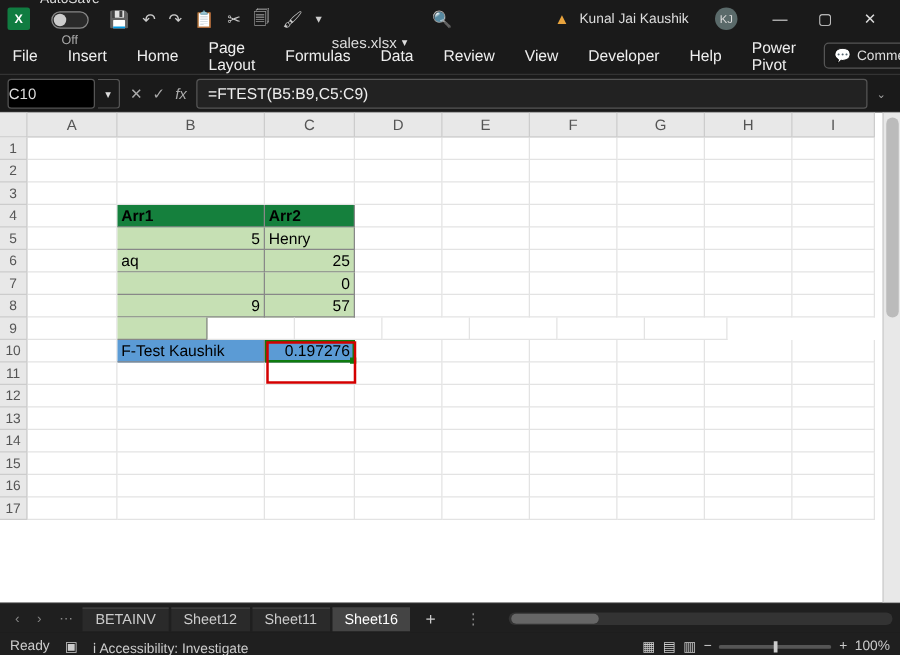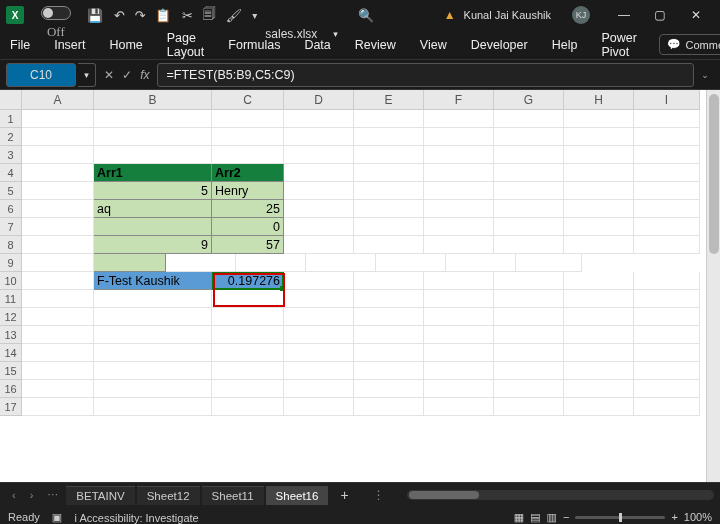--- a/index.html
+++ b/index.html
@@ -4,32 +4,32 @@
 <style>
   * { box-sizing: border-box; margin: 0; padding: 0; font-family: "Segoe UI", sans-serif; }
   body { width: 720px; height: 524px; background: #1a1a1a; overflow: hidden; color: #ddd; font-size: 12px; }
   .titlebar { height: 30px; background: #1a1a1a; display: flex; align-items: center; padding: 0 6px; gap: 8px; }
   .xl-logo { width: 18px; height: 18px; background: #107c41; border-radius: 2px; display: flex; align-items: center; justify-content: center; color: #fff; font-size: 10px; font-weight: bold; }
   .autosave { display: flex; align-items: center; gap: 4px; font-size: 11px; flex-direction: column; }
   .toggle { width: 30px; height: 14px; border: 1px solid #888; border-radius: 8px; position: relative; background: #2a2a2a; }
   .toggle::after { content: ""; position: absolute; left: 1px; top: 1px; width: 10px; height: 10px; background: #ccc; border-radius: 50%; }
   .qa-icons { display: flex; gap: 10px; align-items: center; }
   .qa-icons span { font-size: 13px; color: #ccc; }
-  .filename { flex: 0 0 auto; display: flex; align-items: center; gap: 16px; font-size: 12px; margin-top: 37px; }
+  .filename { flex: 0 0 auto; display: flex; align-items: center; gap: 4px; font-size: 12px; margin-top: 37px; }
   .search-ic { margin-left: 12px; font-size: 13px; color: #ccc; }
   .tspacer { flex: 1; }
   .user { display: flex; align-items: center; gap: 21px; font-size: 11px; }
   .avatar { width: 18px; height: 18px; background: #5a6a6a; border-radius: 50%; display: flex; align-items: center; justify-content: center; font-size: 9px; }
   .winbtns { display: flex; gap: 0; margin-left: 8px; }
   .winbtns div { width: 36px; height: 28px; display: flex; align-items: center; justify-content: center; font-size: 12px; }
   .ribbon { height: 30px; display: flex; align-items: center; padding: 0 8px; gap: 20px; border-bottom: 1px solid #333; }
   .ribbon-tab { font-size: 12.5px; color: #eee; padding: 4px 2px; cursor: pointer; }
   .comments-btn { margin-left: auto; border: 1px solid #555; border-radius: 4px; padding: 3px 8px; display: flex; align-items: center; gap: 4px; font-size: 11px; }
   .fbar { height: 30px; display: flex; align-items: center; padding: 2px 6px; gap: 2px; border-bottom: 1px solid #333; }
-  .namebox { width: 70px; height: 24px; background: #0369a1; border: 1px solid #555; border-radius: 3px; padding: 0 23px; display: flex; align-items: center; font-size: 12px; }
+  .namebox { width: 70px; height: 24px; background: #000000; border: 1px solid #555; border-radius: 3px; padding: 0 0; display: flex; align-items: center; font-size: 12px; }
   .nb-dd { width: 18px; height: 24px; border: 1px solid #555; border-left: none; border-radius: 0 3px 3px 0; display: flex; align-items: center; justify-content: center; font-size: 9px; }
   .fx-ctrl { display: flex; gap: 8px; margin: 0 6px; color: #aaa; font-size: 12px; }
   .formula { flex: 1; height: 24px; background: #222; border: 1px solid #555; border-radius: 3px; padding: 0 8px; display: flex; align-items: center; font-size: 12.5px; color: #eee; }
   .fexpand { width: 18px; display: flex; align-items: center; justify-content: center; color: #aaa; font-size: 9px; }
 
   .grid-wrap { position: relative; height: 392px; background: #fff; color: #000; overflow: hidden; }
   .colhead { position: absolute; top: 0; left: 0; height: 20px; display: flex; background: #e8e8e8; }
   .ch-corner { width: 22px; border-right: 1px solid #ccc; border-bottom: 1px solid #ccc; background: #e8e8e8; }
   .ch { border-right: 1px solid #ccc; border-bottom: 1px solid #ccc; display: flex; align-items: center; justify-content: center; font-size: 12px; color: #555; }
   .rowhead { position: absolute; top: 20px; left: 0; width: 22px; background: #e8e8e8; }
@@ -61,21 +61,21 @@
   .vscroll::after { content: ""; position: absolute; top: 4px; left: 2px; width: 10px; height: 160px; background: #bbb; border-radius: 5px; }
 </style>
 </head>
 <body>
 
 <div class="titlebar">
   <div class="xl-logo">X</div>
   <div class="autosave">
     <span>AutoSave</span>
     <div class="toggle"></div>
-    <span style="font-size:13px;color:#aaa;font-family:Liberation Serif, serif;">Off</span>
+    <span style="font-size:10px;color:#aaa;">Off</span>
   </div>
   <div class="qa-icons">
     <span>💾</span>
     <span>↶</span>
     <span>↷</span>
     <span>📋</span>
     <span>✂</span>
     <span>🗐</span>
     <span>🖌</span>
     <span style="font-size:10px;">▾</span>

